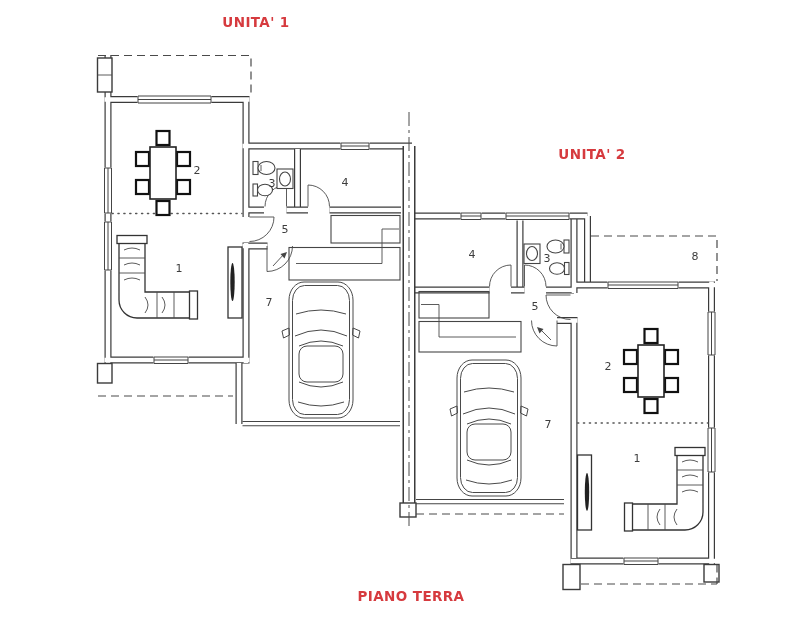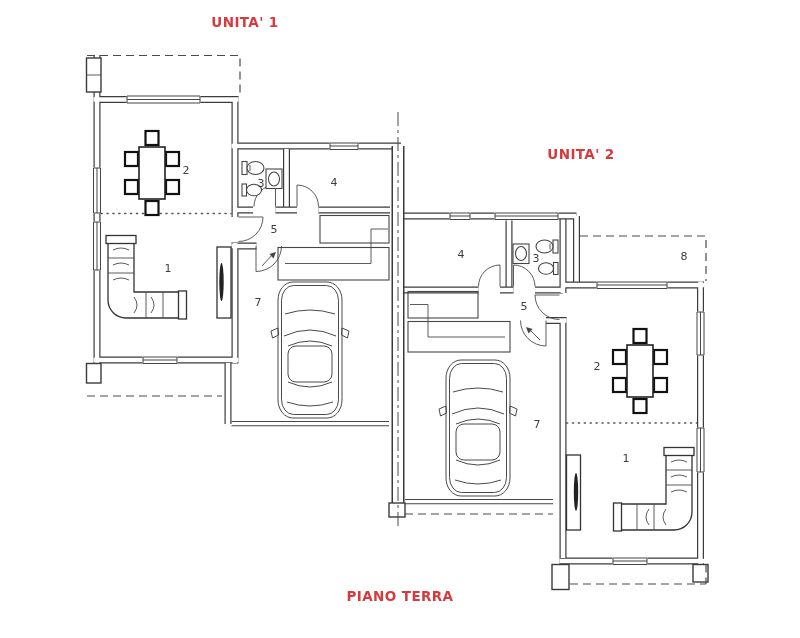--- a/index.html
+++ b/index.html
@@ -1,17 +1,17 @@
 <!DOCTYPE html>
 <html><head>
 <meta charset="utf-8">
 <style>
   html,body{margin:0;padding:0;background:#fff;}
   .canvas{position:relative;width:740px;height:638px;background:#ffffff;overflow:hidden;
-          font-family:"DejaVu Sans",sans-serif;}
+          font-family:"DejaVu Sans",sans-serif;padding-left:11px;}
   svg{display:block;}
   
   .wall-o{fill:none;stroke:#3b3b3b;stroke-width:7;}
   .wall-i{fill:none;stroke:#ffffff;stroke-width:4.6;}
   .pwall-o{fill:none;stroke:#3b3b3b;stroke-width:13;}
   .pwall-i{fill:none;stroke:#ffffff;stroke-width:10;}
   .thin{fill:none;stroke:#454545;stroke-width:1.1;}
   .thin2{fill:none;stroke:#4a4a4a;stroke-width:0.9;}
   .win{fill:none;stroke:#454545;stroke-width:1;}
   .erase{fill:#ffffff;stroke:none;}

